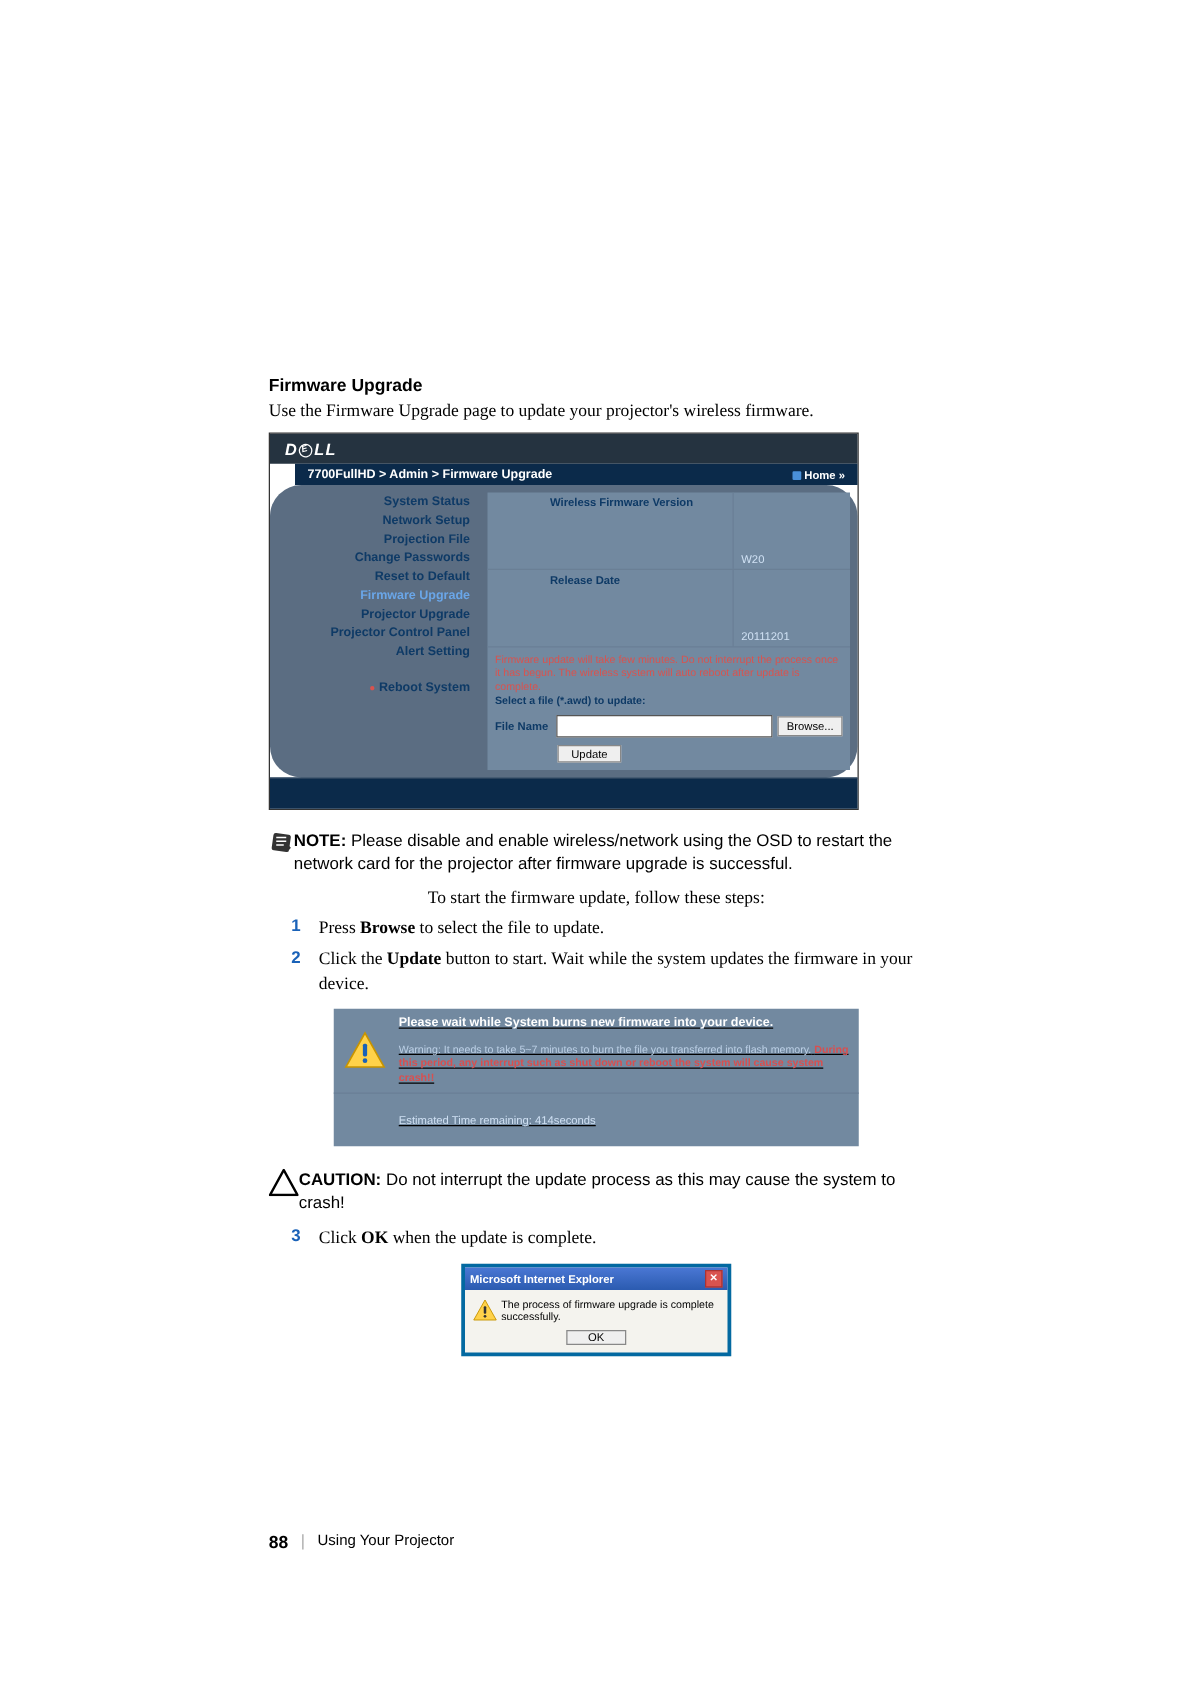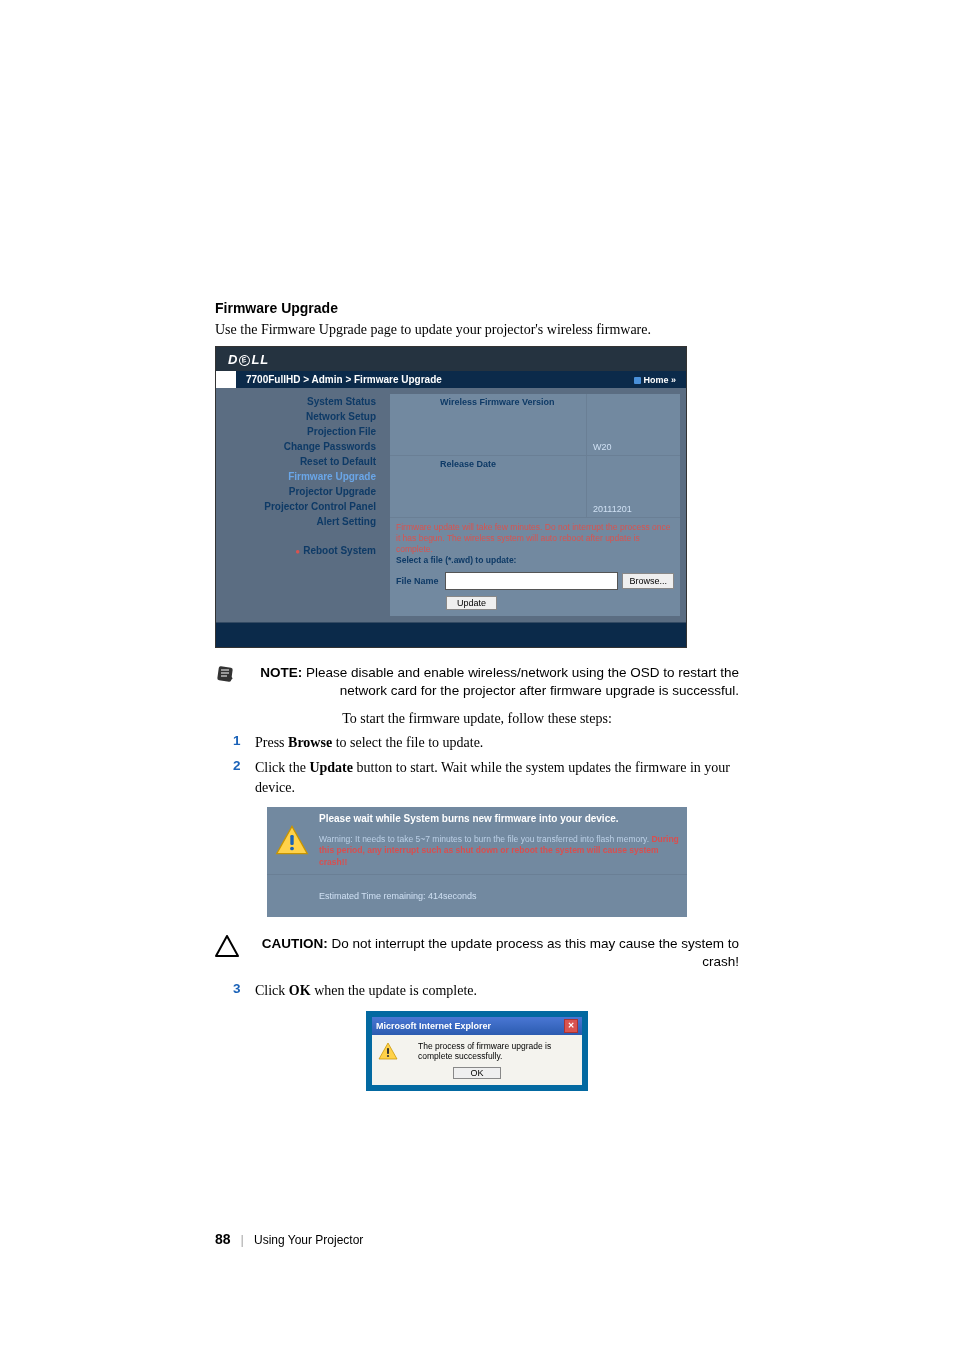--- a/index.html
+++ b/index.html
@@ -79,20 +79,21 @@
     background: #4a90d9;
     border-radius: 1px;
     margin-right: 2px;
     vertical-align: middle;
   }
   .admin-body {
     display: flex;
     background: #5b6d82;
     padding: 6px;
     min-height: 190px;
+    border-radius: 25px;
   }
   .admin-sidebar {
     width: 160px;
     padding-right: 8px;
   }
   .admin-sidebar div {
     color: #0e3a66;
     font-size: 10px;
     font-weight: bold;
     text-align: right;
@@ -181,21 +182,20 @@
   .admin-footer {
     background: #0b2a4a;
     height: 24px;
     border-top: 1px solid #334a63;
   }
   .note-row, .caution-row {
     display: flex;
     align-items: flex-start;
     gap: 0;
     margin: 8px 0 10px 0;
-    text-align: right;
   }
   .note-icon, .caution-icon {
     flex-shrink: 0;
   }
   .note-icon svg, .caution-icon svg {
     display: block;
   }
   .note-text, .caution-text {
     font-size: 13.5px;
     line-height: 1.35;
@@ -230,20 +230,21 @@
     font-size: 14px;
     font-family: Georgia, 'Times New Roman', serif;
     line-height: 1.4;
   }
   .burn-shot {
     width: 420px;
     margin: 4px auto 18px auto;
     background: #7289a0;
     display: flex;
     flex-direction: column;
+    text-decoration: underline;
   }
   .burn-top {
     display: flex;
     padding: 6px 8px;
     gap: 10px;
     border-bottom: 1px solid #6a7f95;
   }
   .warn-tri {
     width: 34px;
     height: 34px;
@@ -269,21 +270,21 @@
     font-weight: bold;
   }
   .burn-bottom {
     padding: 16px 8px 16px 52px;
     color: #cfe0f3;
     font-size: 9px;
   }
   .ok-dialog {
     width: 210px;
     margin: 6px auto 0 auto;
-    border: 6px solid #0369a1;
+    border: 3px solid #0369a1;
     background: #f4f3ee;
     font-size: 9px;
   }
   .ok-title {
     background: linear-gradient(#4a77d4, #2b5bb0);
     color: #fff;
     font-weight: bold;
     padding: 2px 4px;
     display: flex;
     justify-content: space-between;
@@ -298,21 +299,21 @@
     border: 1px solid #a33;
     display: flex;
     align-items: center;
     justify-content: center;
     font-size: 8px;
     line-height: 1;
   }
   .ok-body {
     display: flex;
     align-items: center;
-    gap: 20px;
+    gap: 3px;
     padding: 6px;
   }
   .ok-body .tri {
     width: 20px;
     height: 20px;
     flex-shrink: 0;
   }
   .ok-body .msg {
     font-size: 8.5px;
   }
@@ -322,21 +323,21 @@
   }
   .ok-btn {
     font-size: 9px;
     padding: 0 16px;
     background: #efefef;
     border: 1px solid #888;
   }
   .page-footer {
     margin-top: 140px;
     display: flex;
-    align-items: flex-end;
+    align-items: flex-start;
     gap: 10px;
   }
   .page-num {
     font-weight: bold;
     font-size: 14px;
   }
   .pipe {
     color: #aaa;
   }
   .footer-text {

